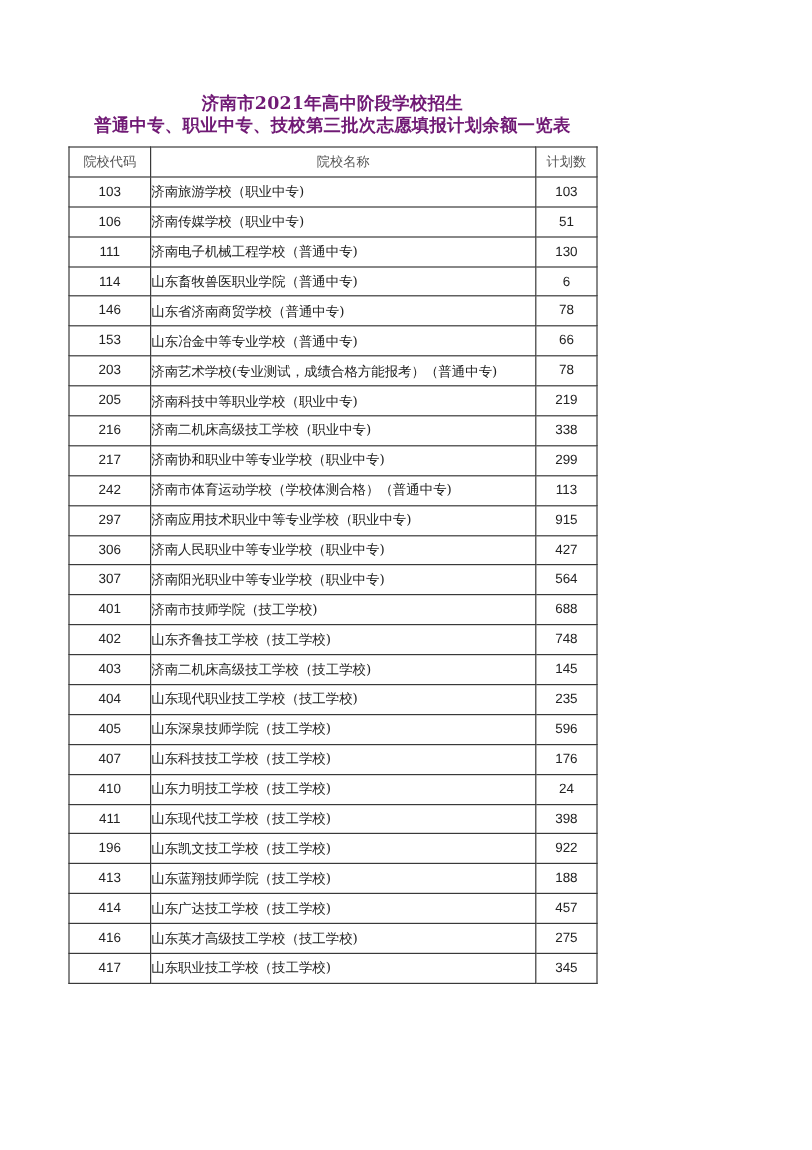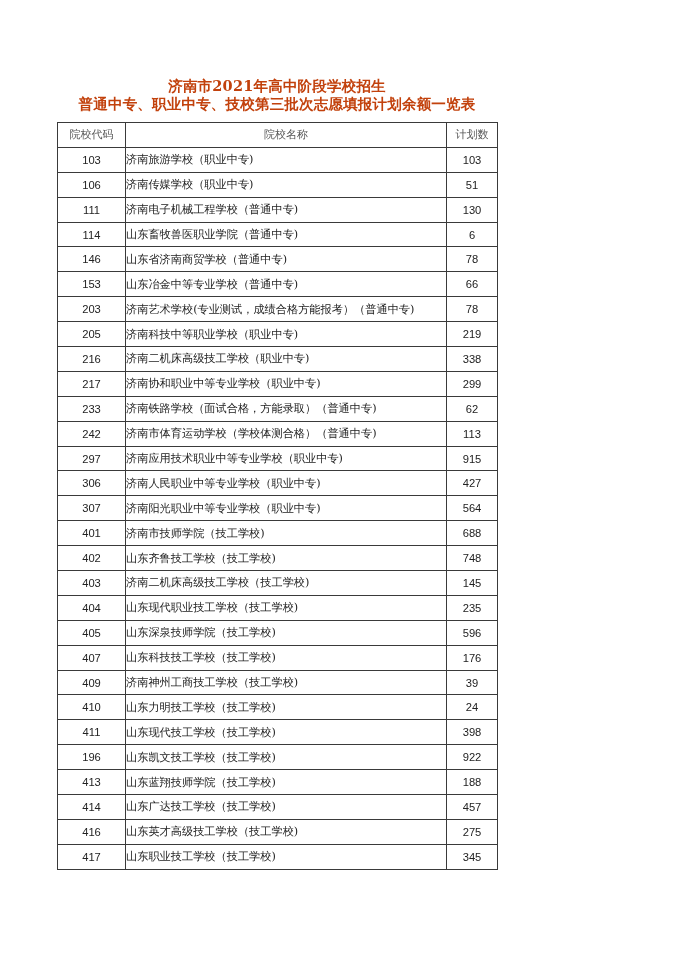--- a/index.html
+++ b/index.html
@@ -1,20 +1,20 @@
 <!DOCTYPE html>
 <html><head>
 <meta charset="utf-8">
 <style>
   html, body { margin: 0; padding: 0; background: #ffffff; }
   body { width: 677px; height: 958px; position: relative; overflow: hidden; }
   .title {
     position: absolute; left: 0; width: 554px; text-align: center;
     font-family: "DejaVu Serif", "Liberation Serif", serif;
-    font-weight: bold; color: #c2410c; font-size: 14.5px; letter-spacing: 0.2px;
+    font-weight: bold; color: #701a75; font-size: 14.5px; letter-spacing: 0.2px;
   }
   .t1 { top: 77px; }
   .t2 { top: 95px; }
   table.plan {
     position: absolute; left: 57px; top: 122px;
     border-collapse: collapse; table-layout: fixed;
     width: 440px;
     border-radius: 13px;
   }
   table.plan td, table.plan th {
@@ -104,25 +104,20 @@
         <td class="code">216</td>
         <td class="name">济南二机床高级技工学校（职业中专)</td>
         <td class="num">338</td>
       </tr>
       <tr>
         <td class="code">217</td>
         <td class="name">济南协和职业中等专业学校（职业中专)</td>
         <td class="num">299</td>
       </tr>
       <tr>
-        <td class="code">233</td>
-        <td class="name">济南铁路学校（面试合格，方能录取）（普通中专)</td>
-        <td class="num">62</td>
-      </tr>
-      <tr>
         <td class="code">242</td>
         <td class="name">济南市体育运动学校（学校体测合格）（普通中专)</td>
         <td class="num">113</td>
       </tr>
       <tr>
         <td class="code">297</td>
         <td class="name">济南应用技术职业中等专业学校（职业中专)</td>
         <td class="num">915</td>
       </tr>
       <tr>
@@ -157,25 +152,20 @@
       </tr>
       <tr>
         <td class="code">405</td>
         <td class="name">山东深泉技师学院（技工学校)</td>
         <td class="num">596</td>
       </tr>
       <tr>
         <td class="code">407</td>
         <td class="name">山东科技技工学校（技工学校)</td>
         <td class="num">176</td>
-      </tr>
-      <tr>
-        <td class="code">409</td>
-        <td class="name">济南神州工商技工学校（技工学校)</td>
-        <td class="num">39</td>
       </tr>
       <tr>
         <td class="code">410</td>
         <td class="name">山东力明技工学校（技工学校)</td>
         <td class="num">24</td>
       </tr>
       <tr>
         <td class="code">411</td>
         <td class="name">山东现代技工学校（技工学校)</td>
         <td class="num">398</td>

